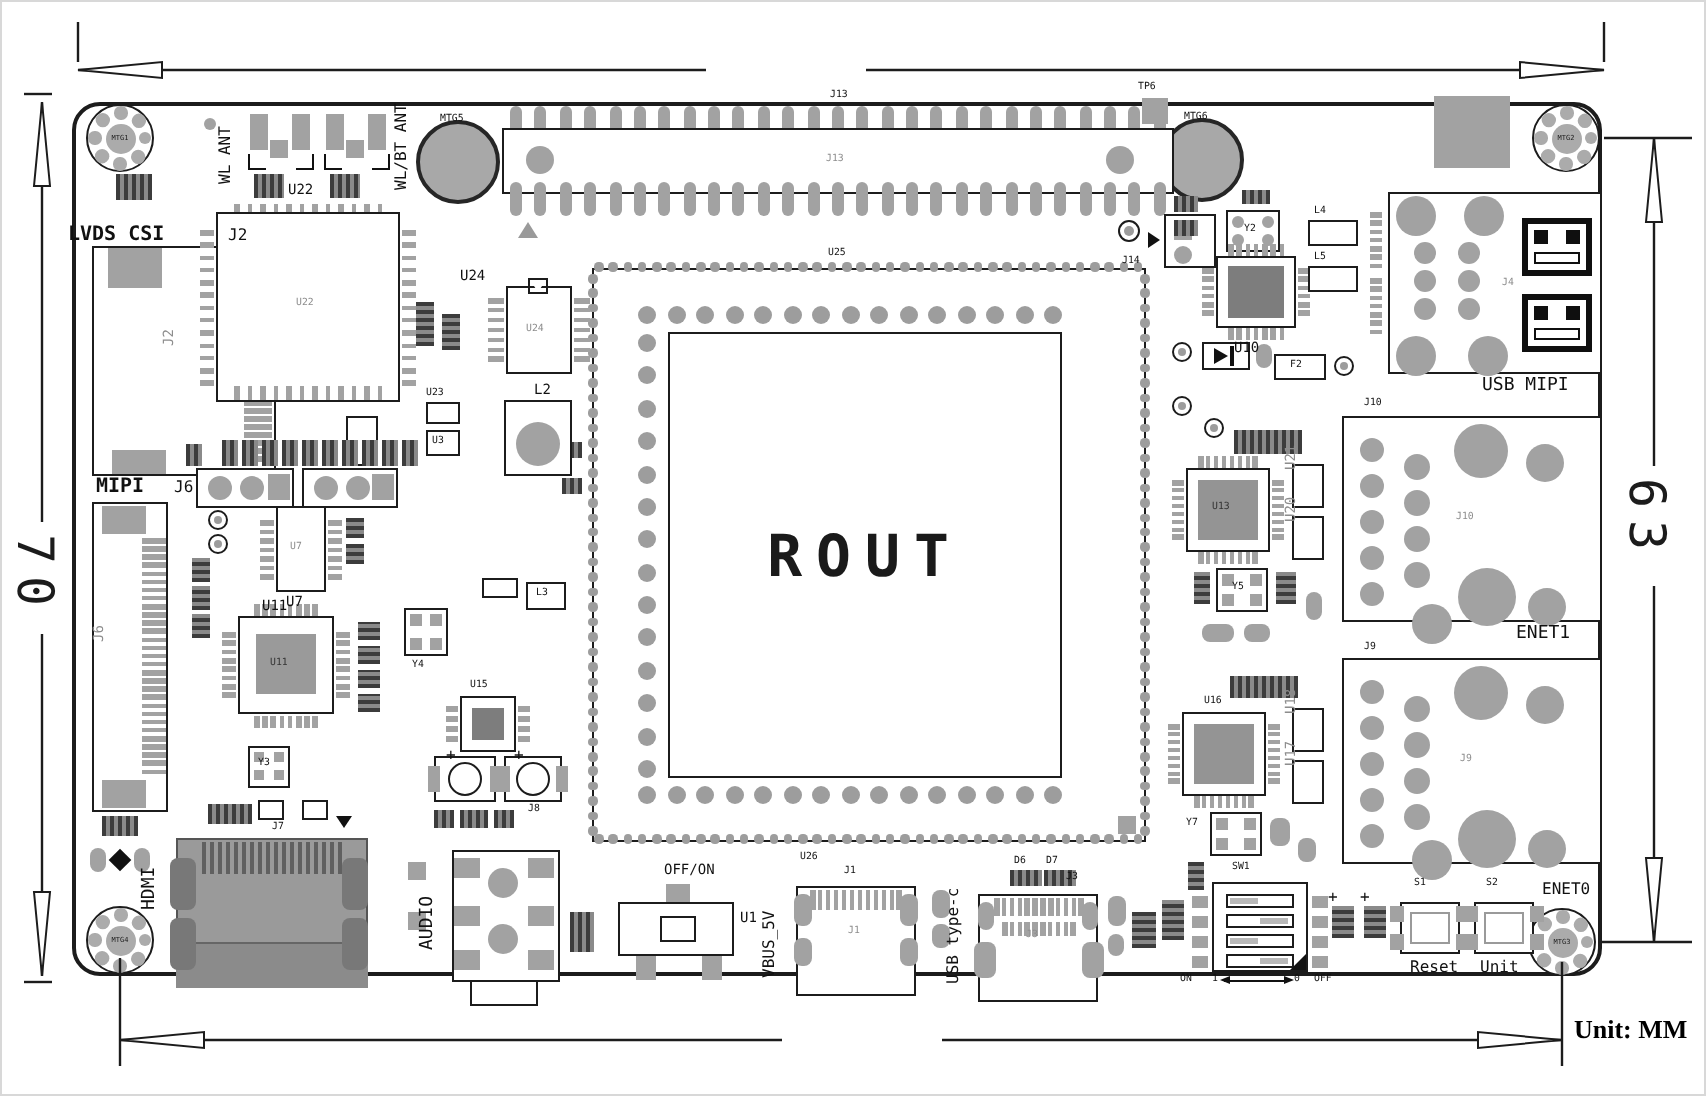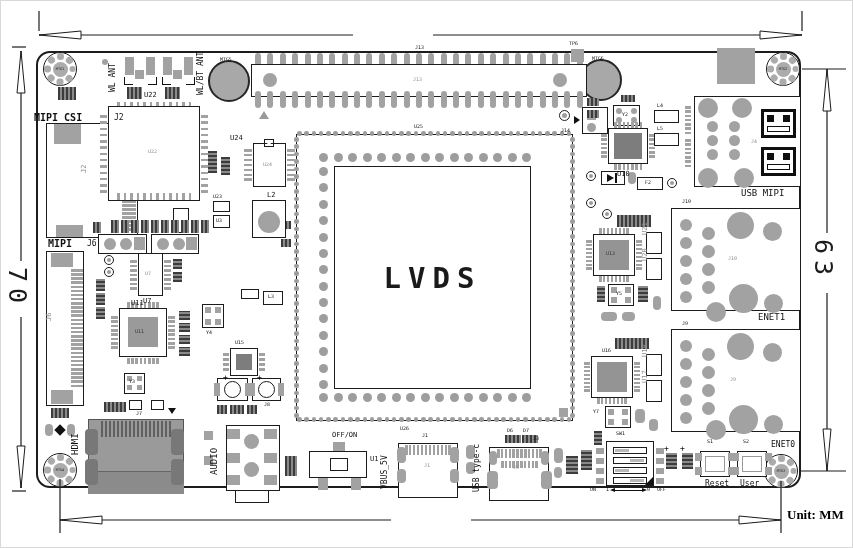--- a/index.html
+++ b/index.html
@@ -709,29 +709,29 @@
       <i></i>
       <i></i>
       <i></i>
       <i></i>
       <i></i>
       <i></i>
       <i></i>
       <i></i>
       <i></i>
     </div>
-  <div class="abs rout" style="left:333px;top:165px;width:197px;height:223px;border:1.5px solid #1c1c1c;background:#fff;box-sizing:border-box">LVDS</div>
+  <div class="abs rout" style="left:333px;top:165px;width:197px;height:223px;border:1.5px solid #1c1c1c;background:#fff;box-sizing:border-box">ROUT</div>
   <div class="g" style="left:558px;top:407px;width:9px;height:9px"></div>
   <div class="lbl xs" style="left:399px;top:425px">U26</div>
   <div class="tri" style="left:258px;top:110px;border-left:5px solid transparent;border-right:5px solid transparent;border-bottom:8px solid #9a9a9a"></div>
   <div class="d st" style="left:280px;top:220px;width:10px;height:8px"></div>
   <div class="d st" style="left:280px;top:238px;width:10px;height:8px"></div>
 
   <div class="d st" style="left:57px;top:86px;width:18px;height:13px"></div>
-  <div class="lbl s10 bold" style="left:33px;top:111px">MIPI CSI</div>
+  <div class="lbl s10 bold" style="left:33px;top:111px">LVDS CSI</div>
   <div class="lbl s8" style="left:113px;top:113px">J2</div>
   <div class="b" style="left:45px;top:122px;width:92px;height:115px;border-width:1.3px"></div>
   <div class="g" style="left:53px;top:123px;width:27px;height:20px"></div>
   <div class="g" style="left:55px;top:224px;width:27px;height:12px"></div>
   <div class="pc" style="left:121px;top:134px;width:14px;height:96px">
       <i></i>
       <i></i>
       <i></i>
       <i></i>
       <i></i>
@@ -1202,15 +1202,15 @@
     <div class="pad" style="left:727px;top:452px"></div>
   <div class="pad" style="left:694px;top:466px"></div>
     <div class="pad" style="left:727px;top:466px"></div>
   <div class="lbl s8" style="left:704px;top:479px">Reset</div>
   <div class="lbl xs" style="left:742px;top:438px">S2</div>
   <div class="btn" style="left:736px;top:450px"></div>
   <div class="pad" style="left:731px;top:452px"></div>
     <div class="pad" style="left:764px;top:452px"></div>
   <div class="pad" style="left:731px;top:466px"></div>
     <div class="pad" style="left:764px;top:466px"></div>
-  <div class="lbl s8" style="left:739px;top:479px">User</div>
+  <div class="lbl s8" style="left:739px;top:479px">Unit</div>
 
 </div>
 
 </body></html>

